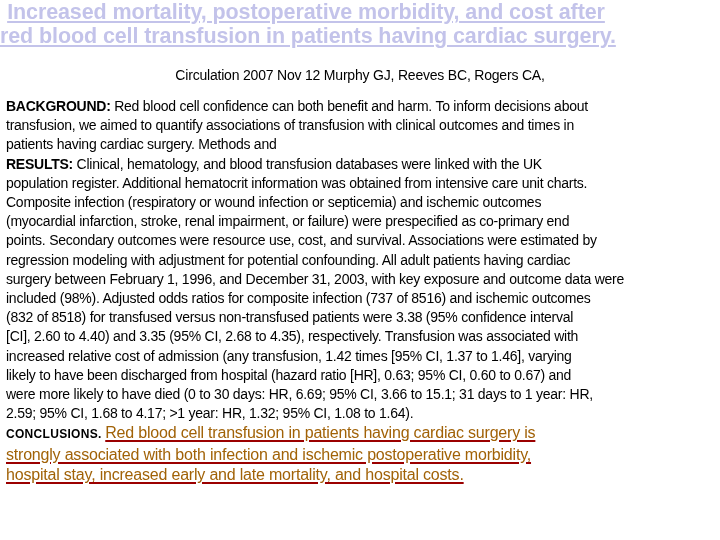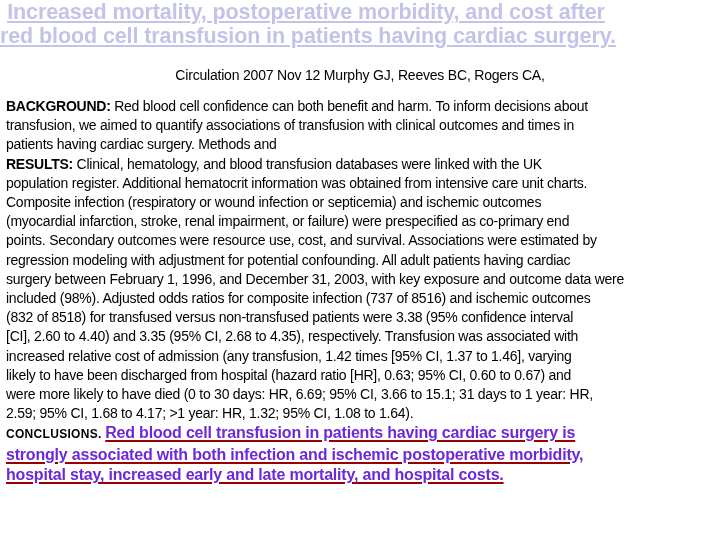--- a/index.html
+++ b/index.html
@@ -30,21 +30,21 @@
   .body {
     position: absolute; left: 6px; top: 97px; width: 712px;
     font-size: 14px; line-height: 19.2px;
     letter-spacing: -0.25px;
     word-spacing: 0px;
   }
   .line { white-space: nowrap; display: block; }
   .label { font-weight: bold; }
   .concl-label { font-weight: bold; font-size: 12px; letter-spacing: 0.3px; }
   .red {
-    color: #6d28d9; font-weight: bold;
+    color: #a16207; font-weight: normal;
     font-size: 16px;
     text-decoration: underline;
     text-decoration-color: #9b0000;
     text-decoration-thickness: 2px;
     text-underline-offset: 2px;
     letter-spacing: -0.2px;
   }
   .concl { line-height: 20.5px; }
 </style>
 </head>

